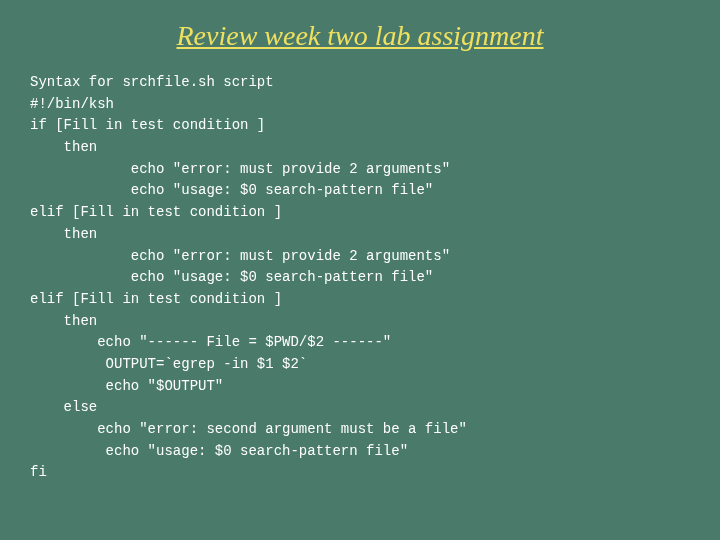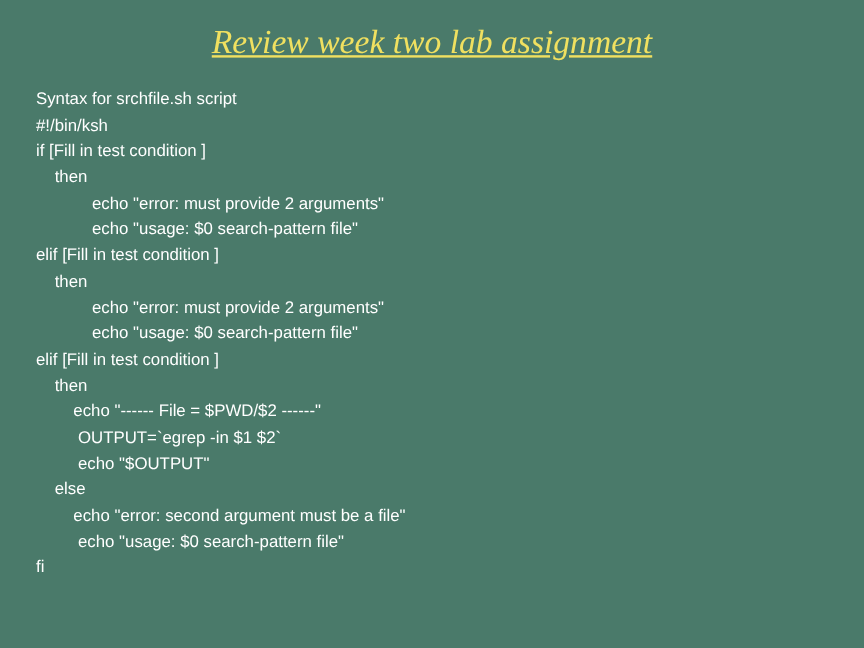--- a/index.html
+++ b/index.html
@@ -29,21 +29,21 @@
       color: #f0e060;
       font-size: 28px;
       font-style: italic;
       text-decoration: underline;
       margin-bottom: 20px;
       font-weight: normal;
     }
 
     .code-block {
       color: #ffffff;
-      font-family: Liberation Sans, sans-serif;
+      font-family: Liberation Mono, monospace;
       font-size: 14px;
       line-height: 1.55;
       white-space: pre;
     }
   </style>
 </head>
 <body>
 
 <div class="slide-container">
   <h1 class="title">Review week two lab assignment</h1>

